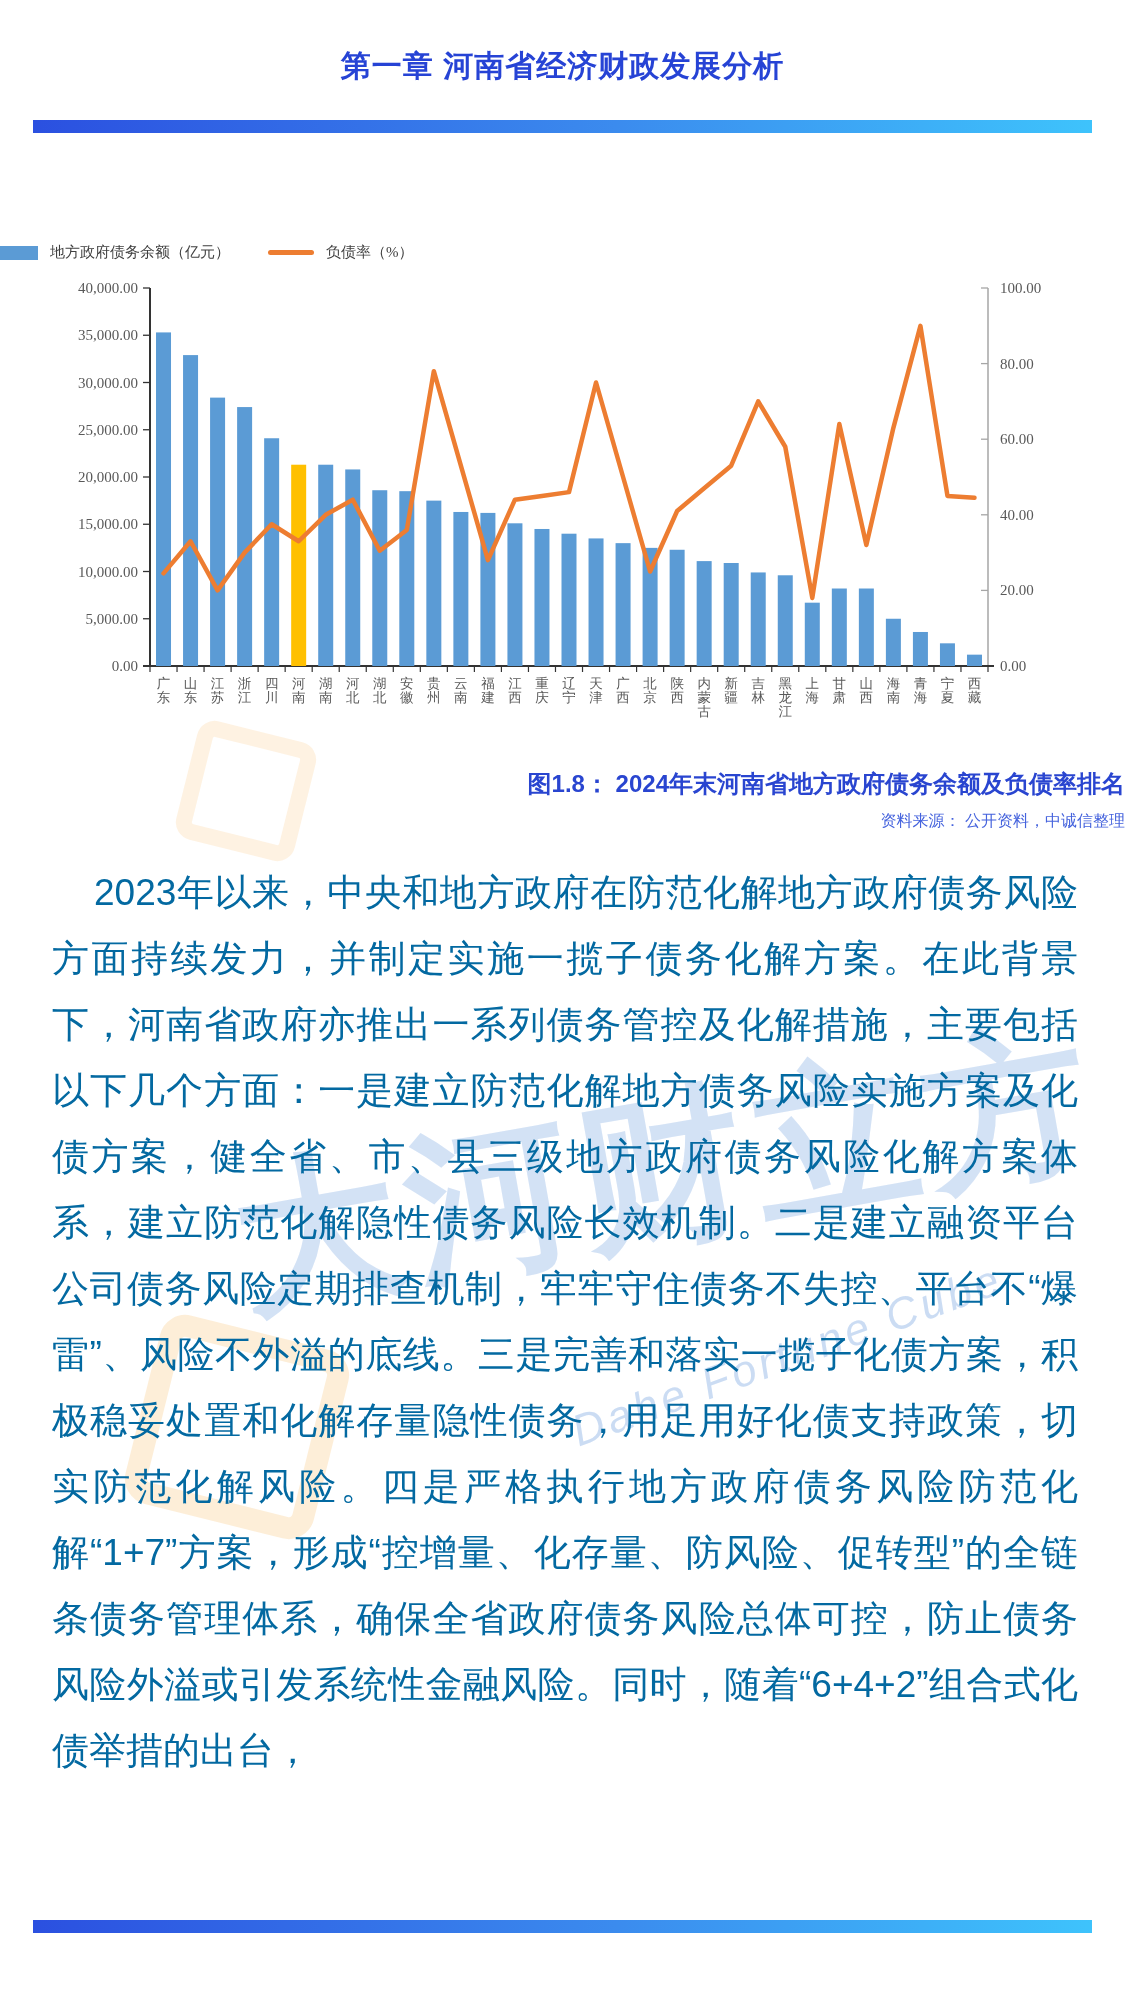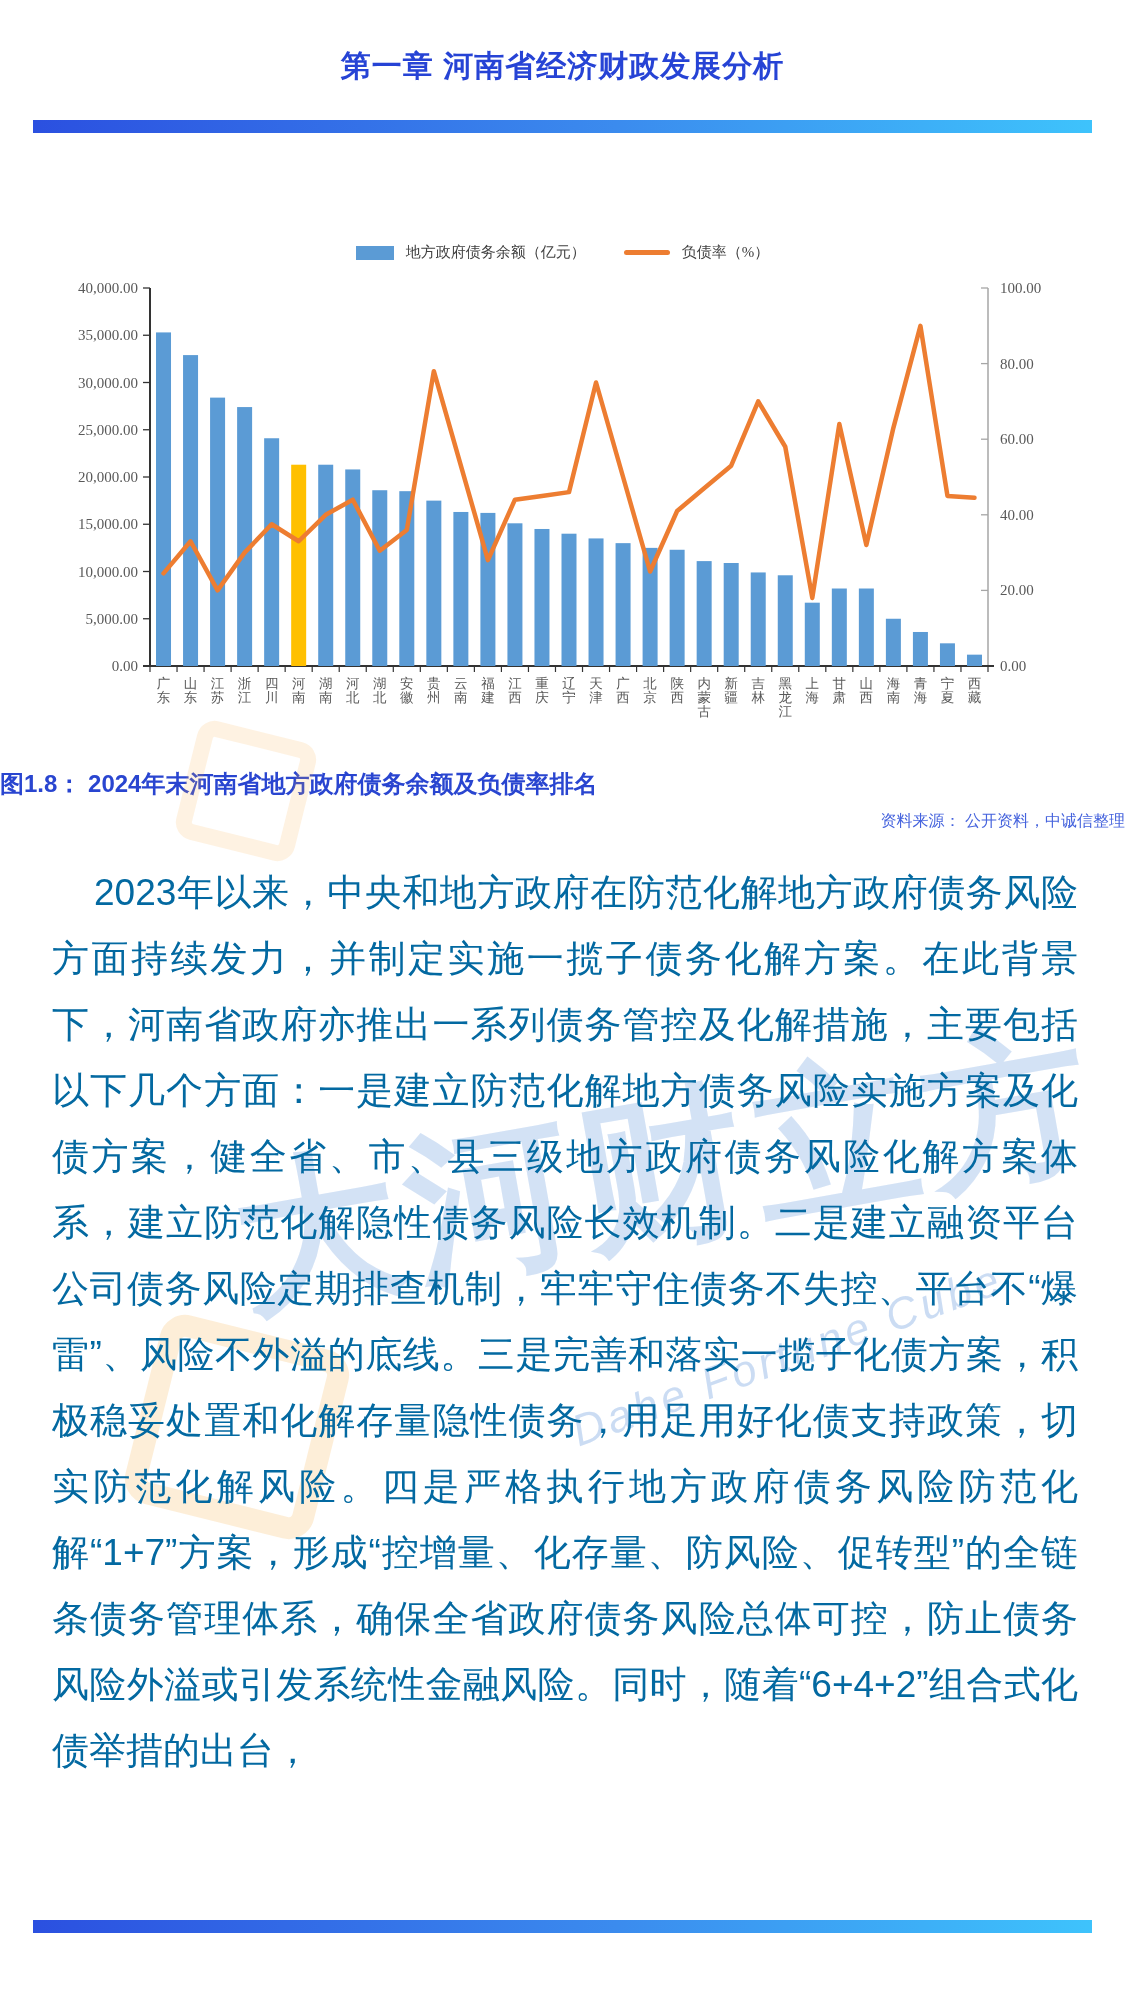--- a/index.html
+++ b/index.html
@@ -4,28 +4,28 @@
 <style>
   html,body{margin:0;padding:0;background:#ffffff;}
   .page{position:relative;width:1125px;height:2000px;background:#ffffff;overflow:hidden;
         font-family:"Liberation Sans",sans-serif;padding-left:39px;}
   .chapter-title{position:absolute;top:46px;left:0;width:1125px;text-align:center;
         font-size:30px;font-weight:bold;color:#2643d5;letter-spacing:1px;}
   .rule{position:absolute;left:33px;width:1059px;height:13px;
         background:linear-gradient(90deg,#2b50e0 0%,#3b8bee 55%,#3ec3fc 100%);}
   .rule.top{top:120px;}
   .rule.bottom{top:1920px;}
-  .legend{position:absolute;top:243px;left:0;width:1125px;display:flex;justify-content:center;
+  .legend{position:absolute;top:243px;left:0;width:1125px;display:flex;justify-content:flex-start;
         align-items:center;gap:12px;font-family:"Liberation Serif",serif;font-size:15px;color:#404040;}
   .legend .swatch-bar{width:38px;height:14px;background:#5b9bd5;}
   .legend .swatch-line{width:46px;height:5px;border-radius:3px;background:#ed7d31;margin-left:26px;}
   .chart-svg{position:absolute;top:232px;left:0;}
   .ax{font-family:"Liberation Serif",serif;font-size:15px;fill:#595959;}
   .xl{font-family:"Liberation Serif",serif;font-size:13.5px;fill:#595959;}
-  .fig-caption{position:absolute;top:768px;left:0;width:1125px;text-align:left;
+  .fig-caption{position:absolute;top:768px;left:0;width:1125px;text-align:right;
         font-size:24px;font-weight:bold;color:#2945d0;}
   .fig-source{position:absolute;top:811px;left:0;width:1125px;text-align:right;
         font-size:16px;color:#4563dd;}
   .watermark{position:absolute;top:1000px;left:0;width:1125px;height:640px;z-index:0;pointer-events:none;}
   .wm-logo{position:absolute;left:140px;top:330px;width:150px;height:150px;border:22px solid #f8b04c;
         border-radius:26px;opacity:0.22;transform:rotate(14deg);}
   .wm-logo2{position:absolute;left:185px;top:-270px;width:90px;height:90px;border:16px solid #f8b04c;
         border-radius:18px;opacity:0.16;transform:rotate(14deg);}
   .wm-text{position:absolute;left:230px;top:60px;font-size:165px;font-weight:bold;color:#a9c6ec;
         opacity:0.5;transform:rotate(-10deg);white-space:nowrap;letter-spacing:10px;}

